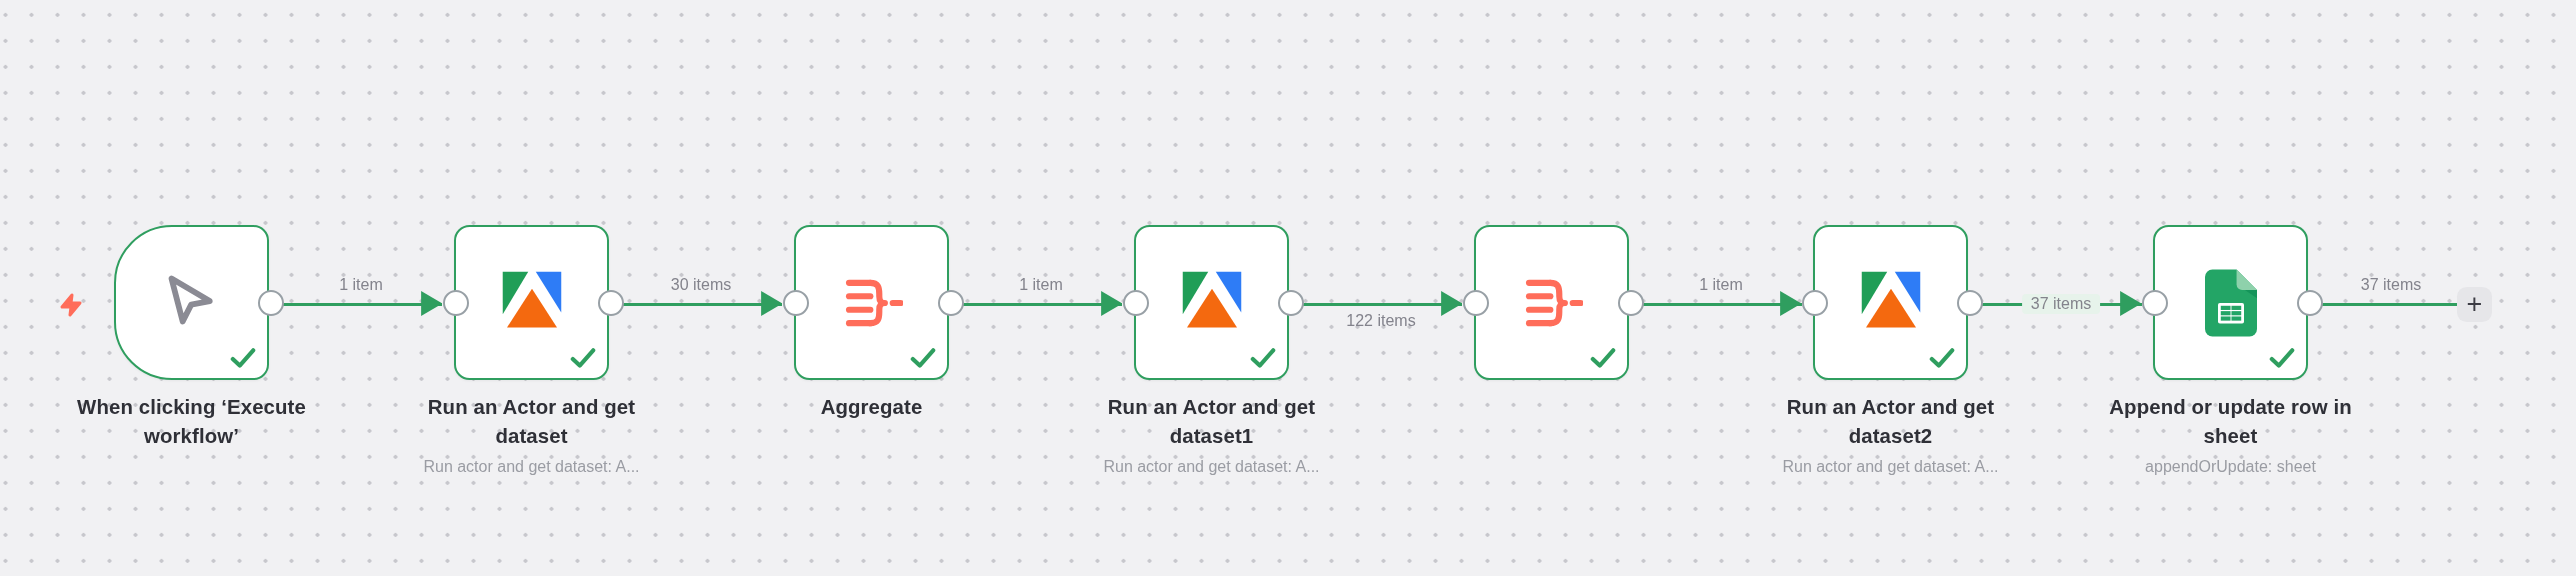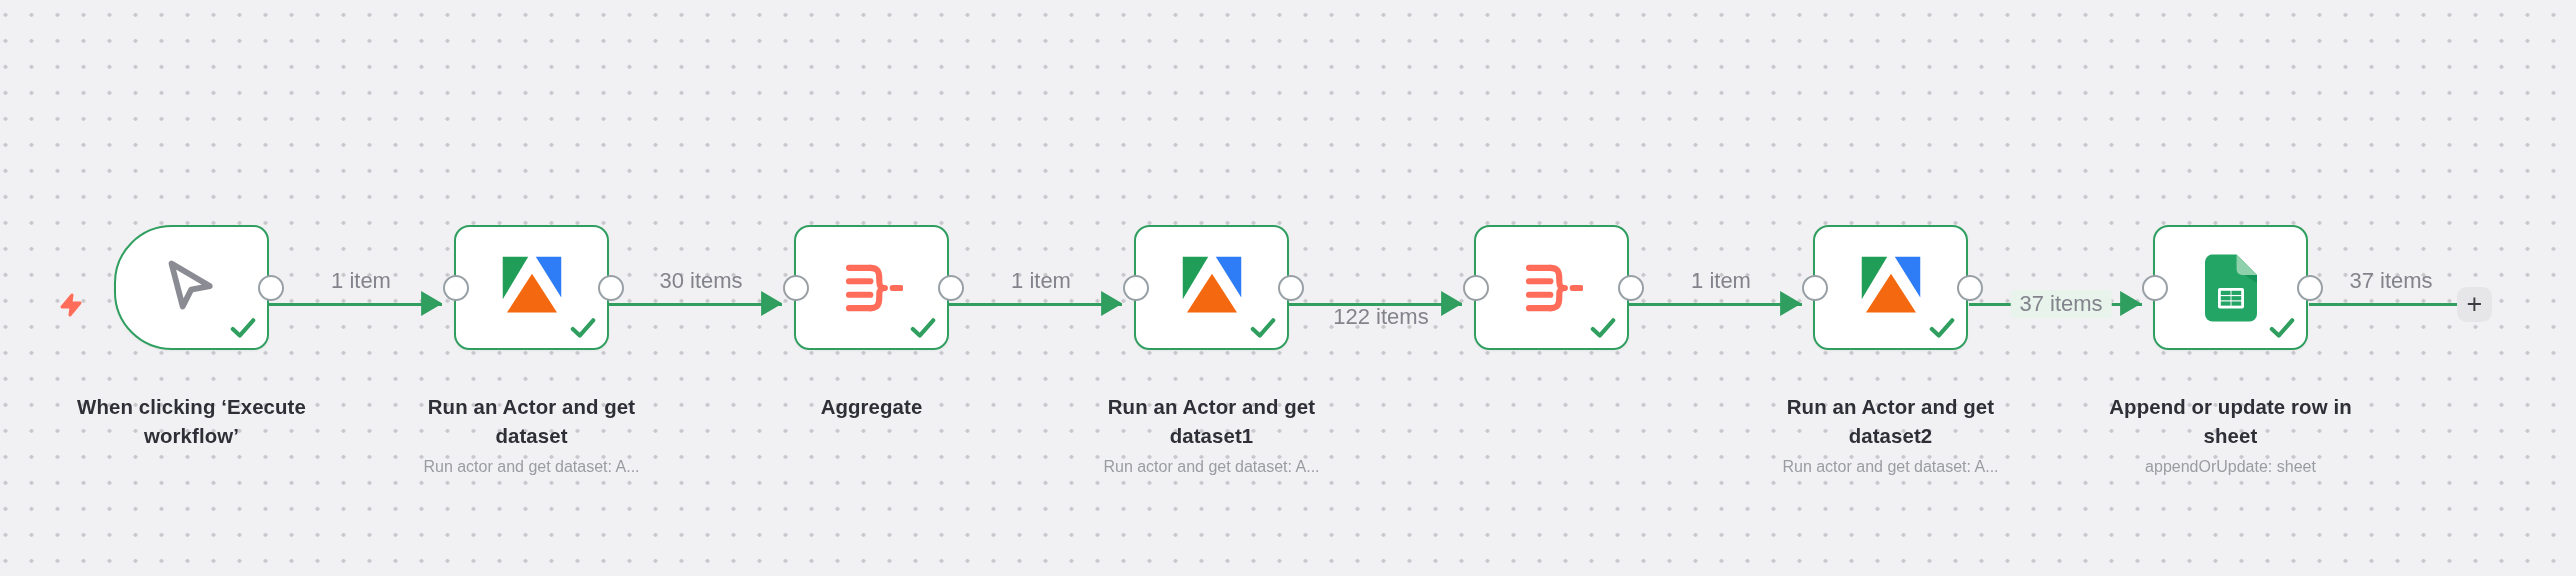--- a/index.html
+++ b/index.html
@@ -3,21 +3,21 @@
 <meta charset="utf-8">
 <style>
   html,body{margin:0;padding:0;background:#f1f1f3;}
   .canvas{
     position:relative;width:2576px;height:577px;overflow:hidden;
     background-color:#f1f1f3;
     background-image:radial-gradient(circle,#c7c7cc 1.7px,rgba(0,0,0,0) 1.8px);
     background-size:26px 26px;background-position:18.5px 1.9px;
     font-family:"Liberation Sans",sans-serif;
   }
-  .node{position:absolute;top:225px;width:155px;height:125px;}
+  .node{position:absolute;top:225px;width:155px;height:155px;}
   .node-box{
     position:absolute;inset:0;background:#ffffff;border:2.9px solid #2f9e5f;
     border-radius:15.5px;box-sizing:border-box;display:flex;align-items:center;justify-content:center;
     box-shadow:0 1px 2.9px rgba(0,0,0,0.05);z-index:2;
   }
   .node-box.trigger{border-radius:58px 15.5px 15.5px 58px;}
   .check{position:absolute;right:10.7px;bottom:8.7px;z-index:3;}
   .port{
     position:absolute;top:50%;width:26px;height:26px;border-radius:50%;
     background:#ffffff;border:2.4px solid #98a0a6;box-sizing:border-box;z-index:4;
@@ -31,21 +31,21 @@
   .title{
     font-size:20.4px;font-weight:600;color:#2f3037;line-height:29px;
     white-space:pre-line;letter-spacing:0.1px;
   }
   .subtitle{font-size:16px;font-weight:400;color:#9a9ca3;margin-top:4.9px;line-height:21.4px;}
   .conn{position:absolute;top:0;left:0;z-index:1;}
   .conn-line{position:absolute;top:303px;height:2.9px;background:#2f9e5f;z-index:1;}
   .conn-arrow{position:absolute;top:291px;z-index:2;}
   .conn-label{
     position:absolute;top:294px;transform:translate(-50%,-100%);
-    font-size:22px;color:#83838c;white-space:nowrap;z-index:2;
+    font-size:16px;color:#83838c;white-space:nowrap;z-index:2;
   }
   .conn-label.on-line{
     top:304px;transform:translate(-50%,-50%);
     background:#e7f3eb;padding:1px 8.7px;border-radius:3.9px;
   }
   .add-btn{
     position:absolute;left:2457px;top:287px;width:35px;height:35px;
     background:#e6e6e9;border-radius:9.7px;display:flex;align-items:center;justify-content:center;
     font-size:27px;line-height:1;color:#3c3c44;z-index:3;cursor:pointer;user-select:none;
   }

